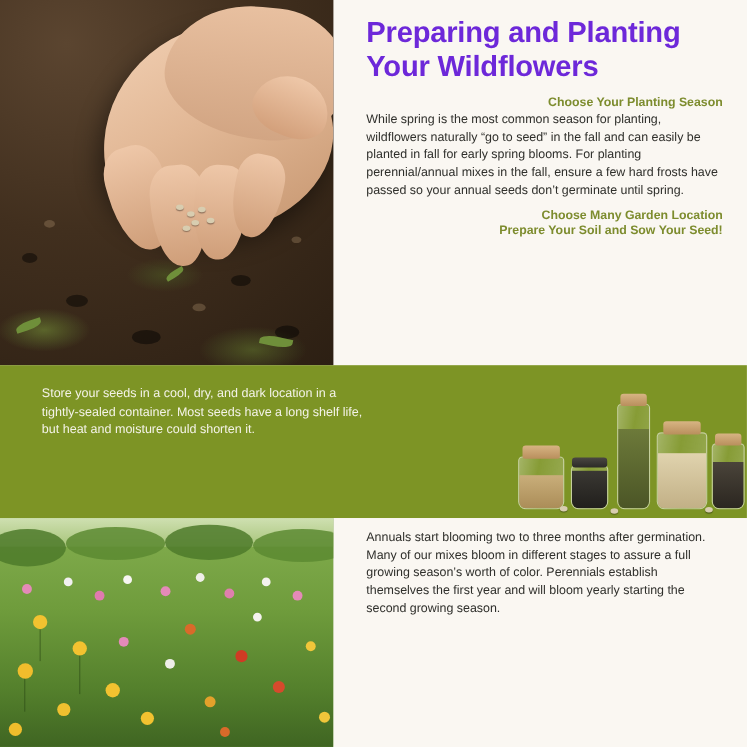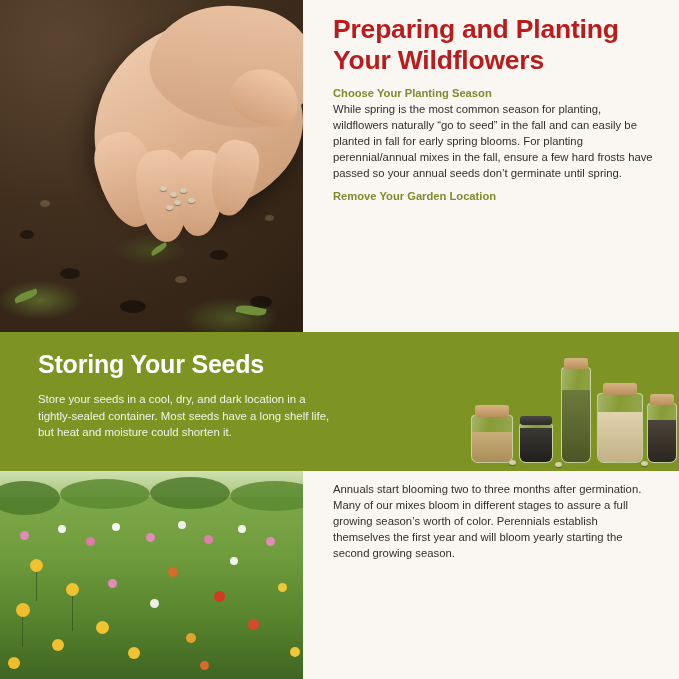--- a/index.html
+++ b/index.html
@@ -102,29 +102,30 @@
   .sec1-text {
     position: absolute;
     left: 303px; top: 0;
     width: 376px; height: 332px;
     padding: 14px 22px 10px 30px;
   }
   .h1 {
     font-size: 26.5px;
     line-height: 1.18;
     font-weight: bold;
-    color: #b91c1c;
+    color: #6d28d9;
     letter-spacing: -0.2px;
     margin: 0 0 10px 0;
   }
   .sub {
     font-size: 11.2px;
     font-weight: bold;
     color: #7d8c2e;
     margin: 0 0 2px 0;
+    text-align: right;
   }
   .body {
     font-size: 11.3px;
     line-height: 1.42;
     color: #2f2f2b;
     margin: 0 0 9px 0;
   }
 
   
   .sec2 {
@@ -268,28 +269,28 @@
       <div class="seed" style="left:188px;top:198px;"></div>
       <div class="seed" style="left:166px;top:205px;"></div>
     </div>
 
     <div class="sec1-text">
       <h1 class="h1">Preparing and Planting Your Wildflowers</h1>
 
       <p class="sub">Choose Your Planting Season</p>
       <p class="body">While spring is the most common season for planting, wildflowers naturally “go to seed” in the fall and can easily be planted in fall for early spring blooms. For planting perennial/annual mixes in the fall, ensure a few hard frosts have passed so your annual seeds don’t germinate until spring.</p>
 
-      <p class="sub">Remove Your Garden Location</p>
-
+      <p class="sub">Choose Many Garden Location</p>
+
+      <p class="sub">Prepare Your Soil and Sow Your Seed!</p>
     </div>
   </div>
 
   <div class="sec2">
     <div class="sec2-text">
-      <h2 class="h2">Storing Your Seeds</h2>
       <p class="body-light">Store your seeds in a cool, dry, and dark location in a tightly-sealed container. Most seeds have a long shelf life, but heat and moisture could shorten it.</p>
     </div>
 
     <div class="jars">
 
       <div class="jar" style="left:92px;width:42px;height:48px;">
         <div class="fill" style="height:30px;background:linear-gradient(180deg,#c9ae7a,#ab8d58);"></div>
       </div>
       <div class="cork" style="left:96px;bottom:54px;width:34px;height:12px;"></div>
 

